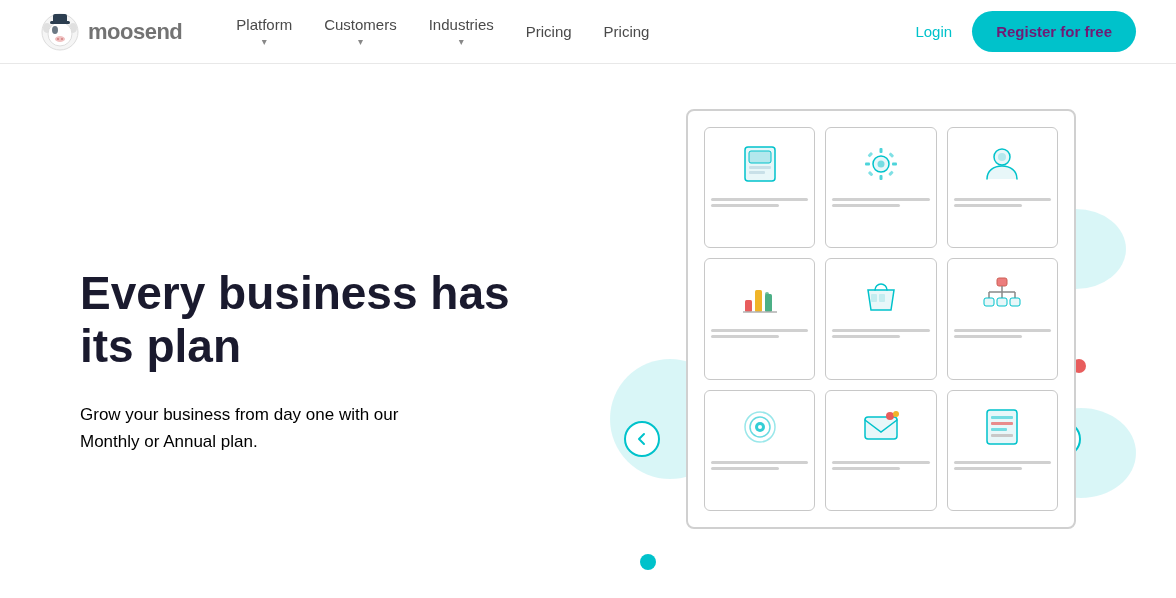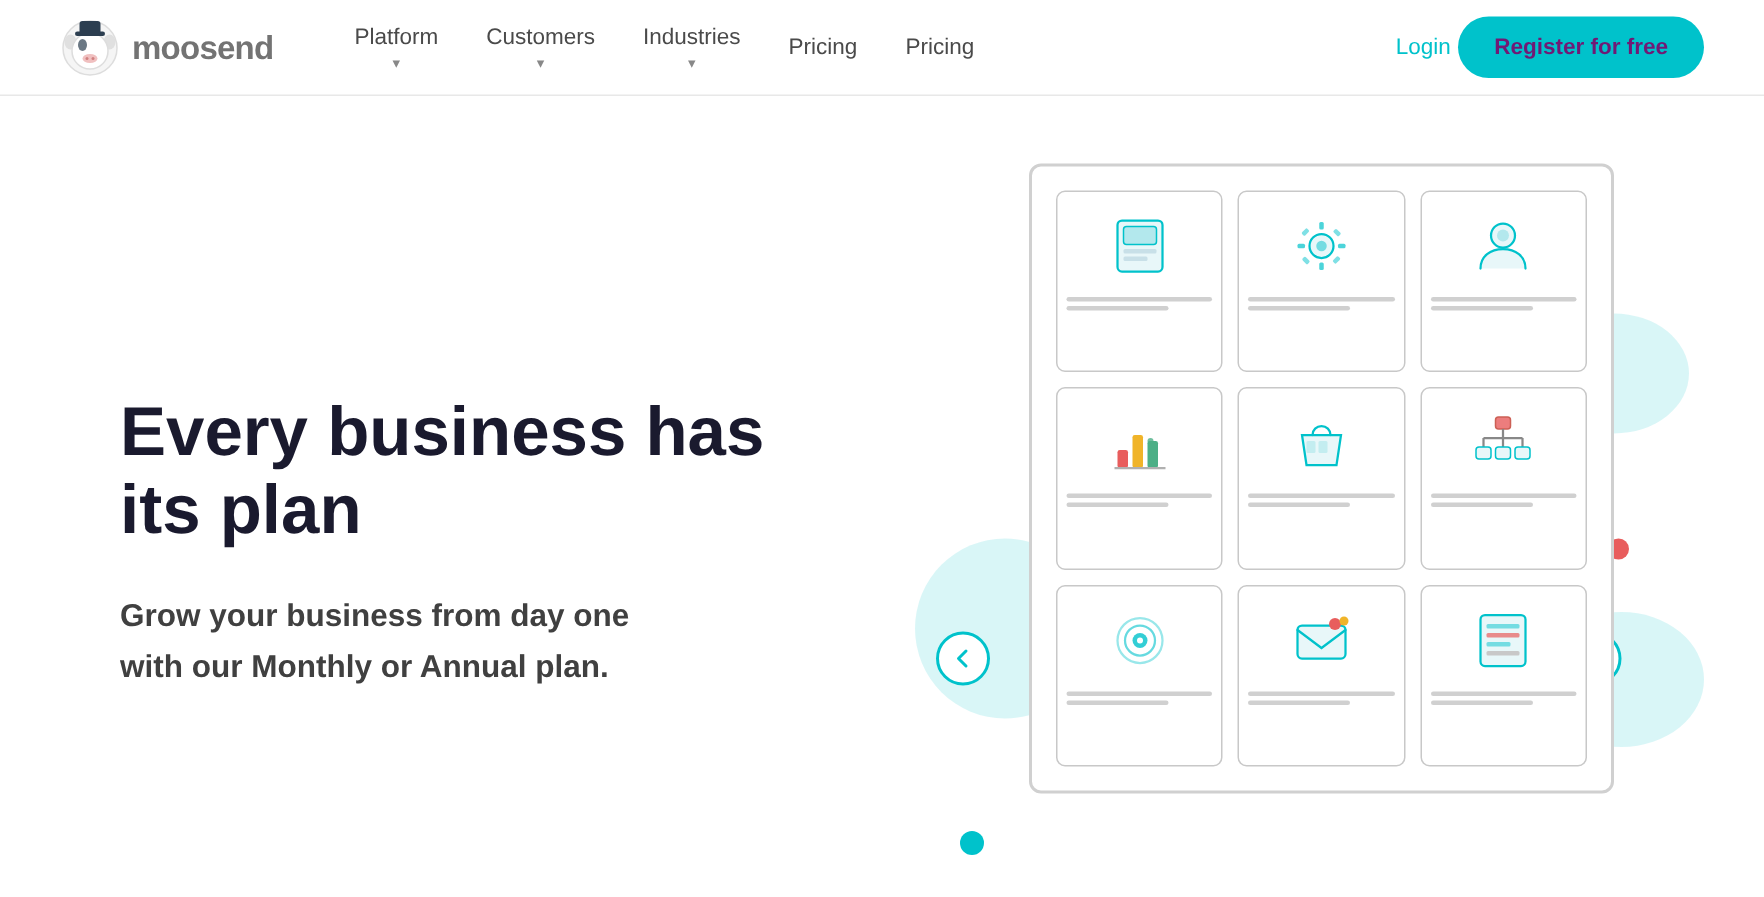--- a/index.html
+++ b/index.html
@@ -48,21 +48,21 @@
       gap: 3px;
       flex-direction: column;
     }
     .nav-link .chevron {
       font-size: 10px;
       color: #888;
     }
     .nav-right {
       display: flex;
       align-items: center;
-      gap: 5px;
+      gap: 20px;
     }
     .login-link {
       font-size: 15px;
       color: #00c2cb;
       cursor: pointer;
       text-decoration: none;
     }
     .register-btn {
       background: #00c2cb;
       color: #701a75;
@@ -89,25 +89,24 @@
       padding-top: 20px;
     }
     .hero-title {
       font-size: 46px;
       font-weight: 800;
       color: #1a1a2e;
       line-height: 1.15;
       margin-bottom: 28px;
     }
     .hero-subtitle {
-      font-size: 21px;
-      color: #404040;
+      font-size: 17px;
+      color: #000000;
       line-height: 1.6;
       max-width: 360px;
-      font-weight: bold;
     }
 
     
     .dot-yellow {
       position: absolute;
       width: 16px; height: 16px;
       background: #f0b429;
       border-radius: 50%;
       top: 62px; right: 416px;
     }

